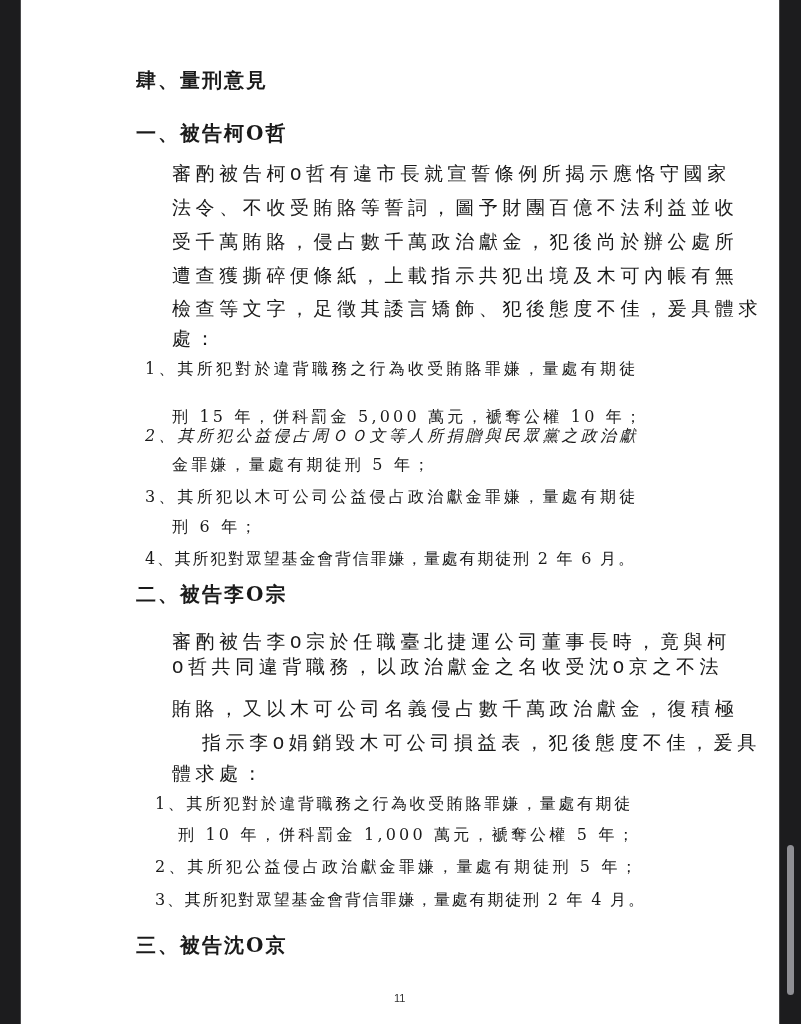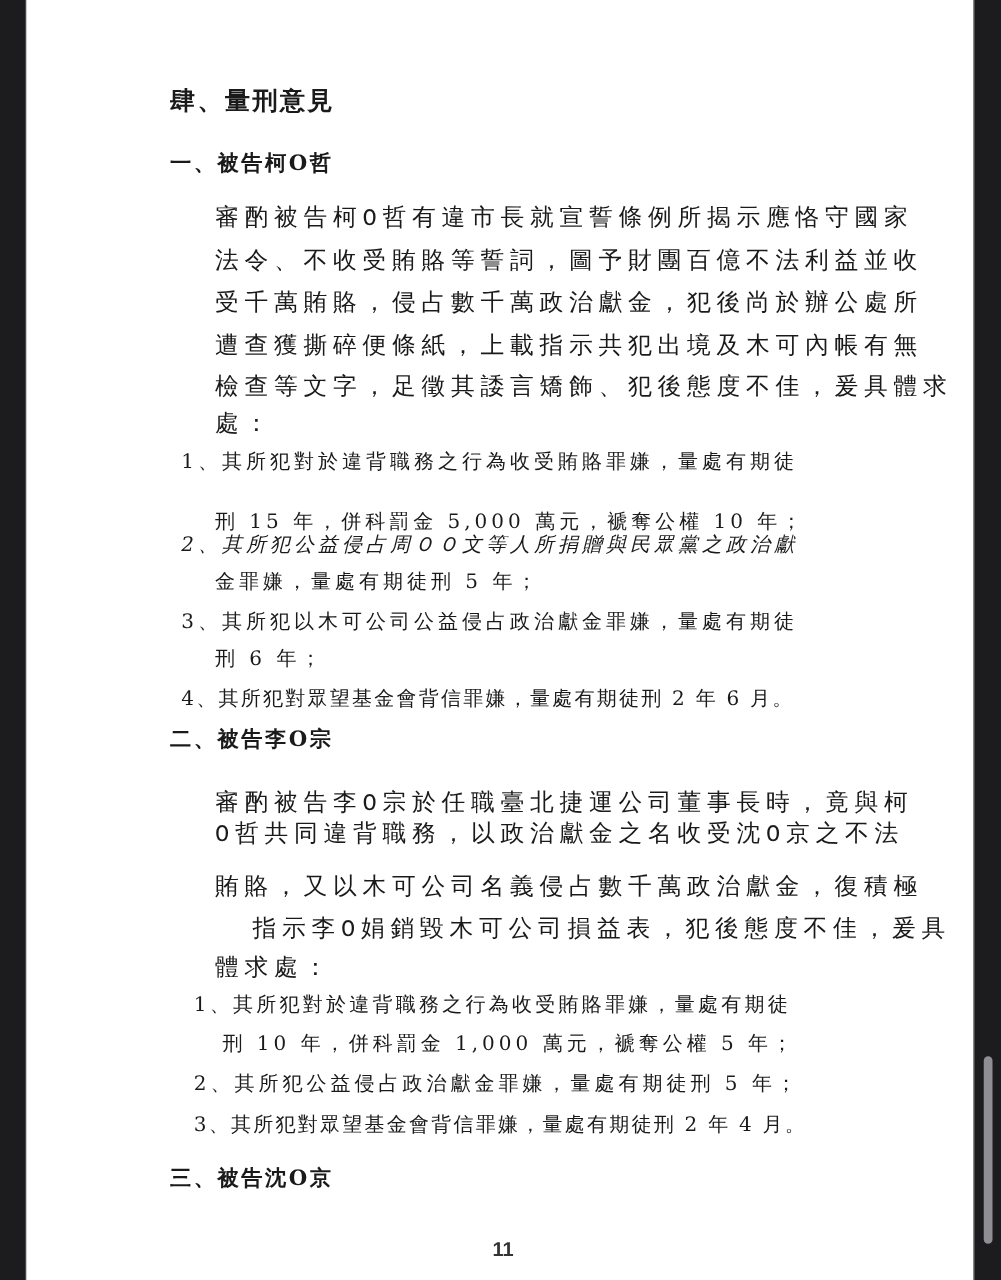--- a/index.html
+++ b/index.html
@@ -14,24 +14,24 @@
       position: absolute; left: 21px; top: 0; width: 758px; height: 1024px;
       background: #ffffff;
     }
     .right-bar { position: absolute; left: 779px; top: 0; width: 22px; height: 1024px; background: #1c1c1e; border-left: 1px solid #4a4a4c; }
     .scroll-thumb {
       position: absolute; left: 787px; top: 845px; width: 7px; height: 150px;
       background: #8e8e93; border-radius: 4px;
     }
     .line { position: absolute; white-space: nowrap; line-height: 1; }
     .h1 { font-size: 20px; font-weight: bold; letter-spacing: 2px; }
-    .h2 { font-size: 17px; font-weight: bold; letter-spacing: 2px; }
+    .h2 { font-size: 20px; font-weight: bold; letter-spacing: 2px; }
     .p  { font-size: 19px; letter-spacing: 4.6px; font-family: Liberation Mono, monospace; }
     .li { font-size: 16px; letter-spacing: 3.2px; }
-    .pgnum { font-family: "Liberation Sans", sans-serif; font-size: 16px; color: #333; font-weight: bold; }
+    .pgnum { font-family: "Liberation Sans", sans-serif; font-size: 11px; color: #333; }
   </style>
 </head>
 <body>
 
 <div class="left-bar"></div>
 
 <div class="page"></div>
 
 <div class="line h1" style="left:136px; top:70px;">肆、量刑意見</div>
 

